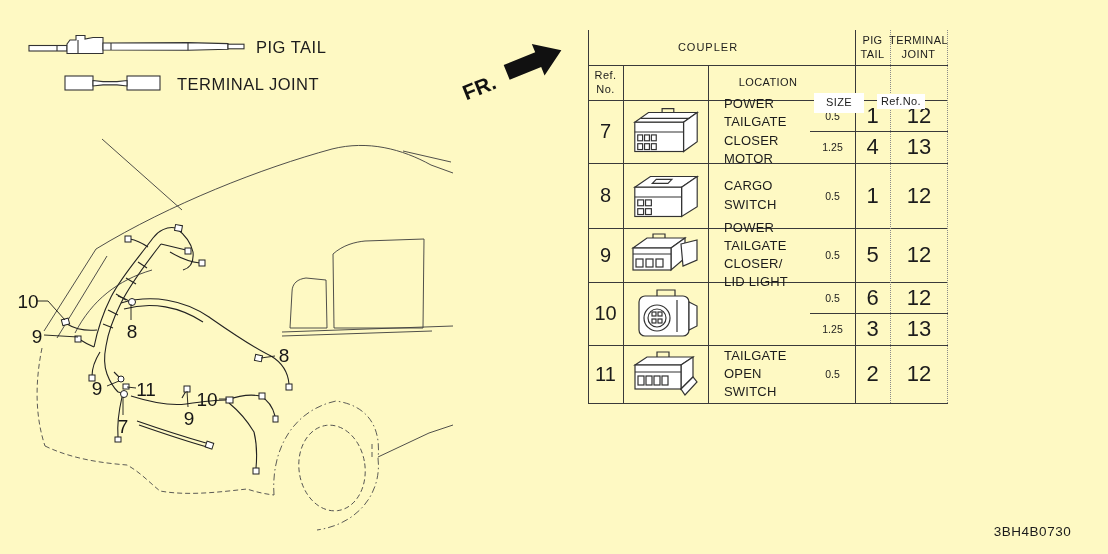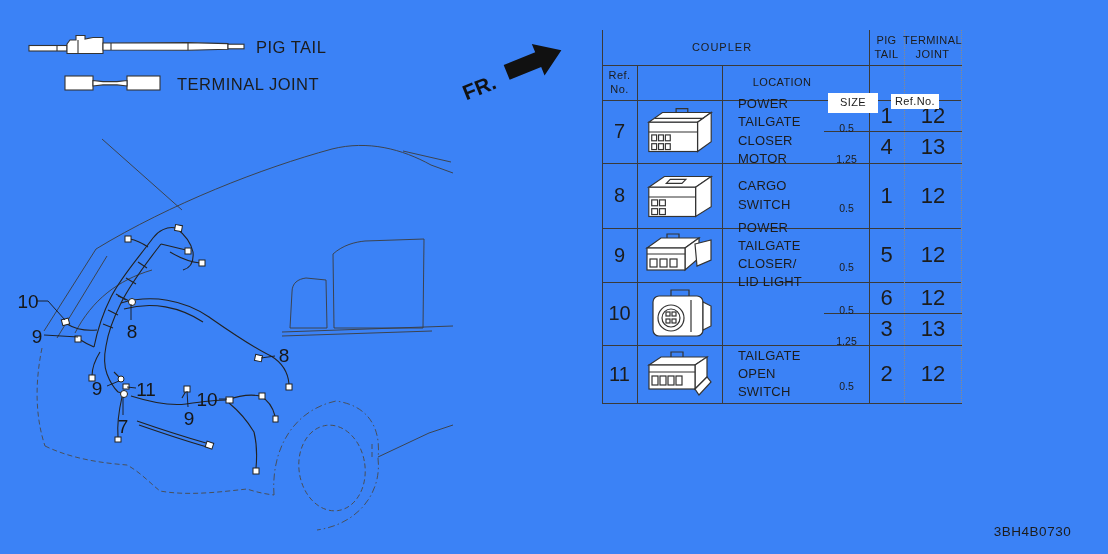--- a/index.html
+++ b/index.html
@@ -1,33 +1,33 @@
 <!DOCTYPE html>
 <html><head>
 <meta charset="utf-8">
 <style>
   html,body{margin:0;padding:0;background:#fff;}
-  #stage{position:relative;width:1108px;height:554px;background:#3b82f6;overflow:hidden;
+  #stage{position:relative;width:1108px;height:554px;background:#fef9c3;overflow:hidden;
          font-family:"Liberation Sans",sans-serif;color:#1c1c1c;}
   .abs{position:absolute;}
   svg{display:block;}
   
   .legend-label{position:absolute;font-size:16.5px;letter-spacing:.5px;color:#1c1c1c;white-space:nowrap;}
   
   .callout{position:absolute;width:30px;text-align:center;font-size:19px;color:#161616;}
   
-  #parts-table{position:absolute;left:602px;top:30px;width:360px;height:373px;}
+  #parts-table{position:absolute;left:588px;top:30px;width:360px;height:373px;}
   .hline{position:absolute;height:1px;background:#3a3a3a;}
   .vline{position:absolute;width:1px;background:#3a3a3a;}
   .vdot{position:absolute;width:0;border-left:1px dotted #8a8a8a;}
   .cell{position:absolute;display:flex;align-items:center;justify-content:center;}
   .hdr{font-size:11px;letter-spacing:.4px;text-align:center;white-space:pre-line;line-height:1.25;}
   .refnum{font-size:20px;}
   .bignum{font-size:22px;}
-  .sizeval{font-size:10.5px;margin-top:12px;}
+  .sizeval{font-size:10.5px;}
   .loc{font-size:13px;line-height:1.4;letter-spacing:.2px;white-space:pre-line;
        justify-content:flex-start;text-align:left;padding-left:16px;box-sizing:border-box;}
   .white-bg{background:#fff;padding:1px 4px;z-index:5;margin-top:38px;}
   .row{position:absolute;left:0;width:360px;}
   .entries{position:absolute;left:222px;width:138px;}
   .entry{position:absolute;left:0;width:138px;}
   .entry .sz{position:absolute;left:0;width:45px;height:100%;display:flex;align-items:center;justify-content:center;}
   .entry .pg{position:absolute;left:45px;width:35px;height:100%;display:flex;align-items:center;justify-content:center;}
   .entry .jt{position:absolute;left:80px;width:58px;height:100%;display:flex;align-items:center;justify-content:center;}
   .subline{position:absolute;left:222px;width:138px;height:1px;background:#3a3a3a;}

